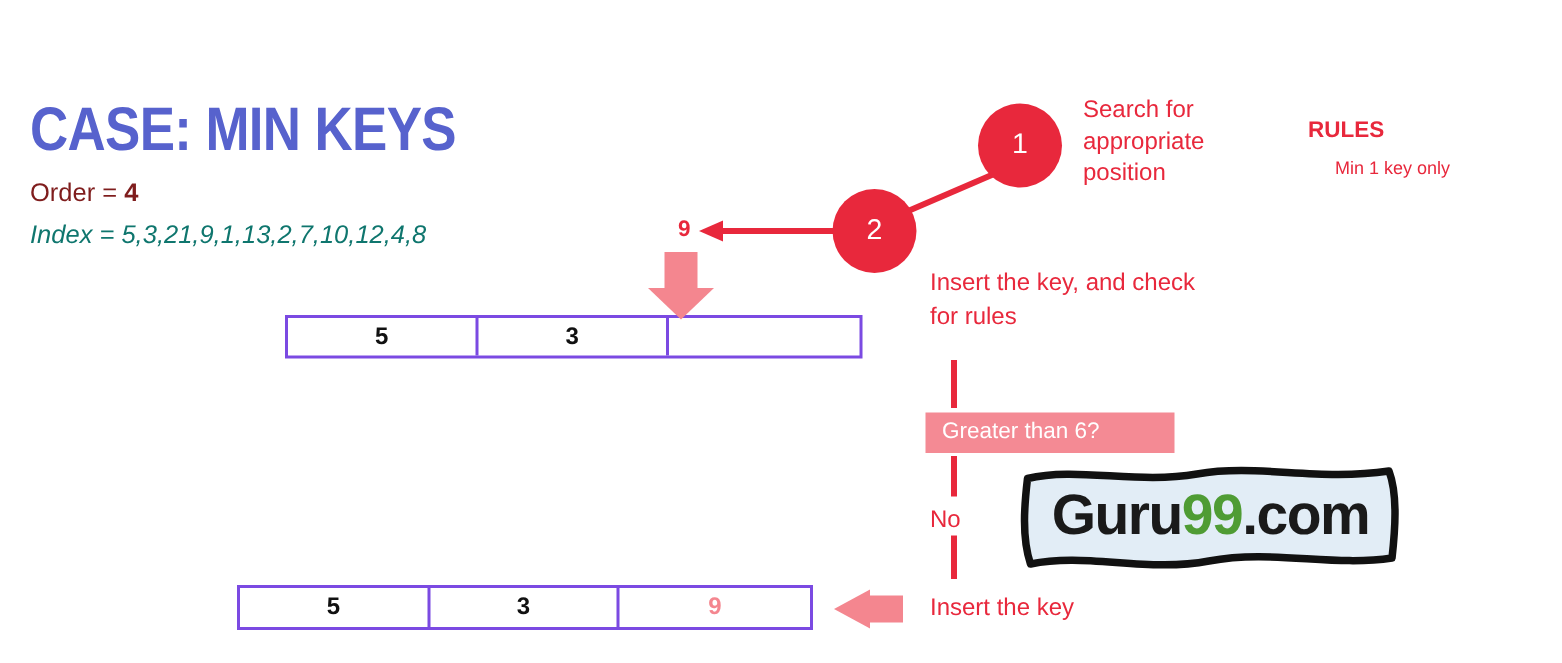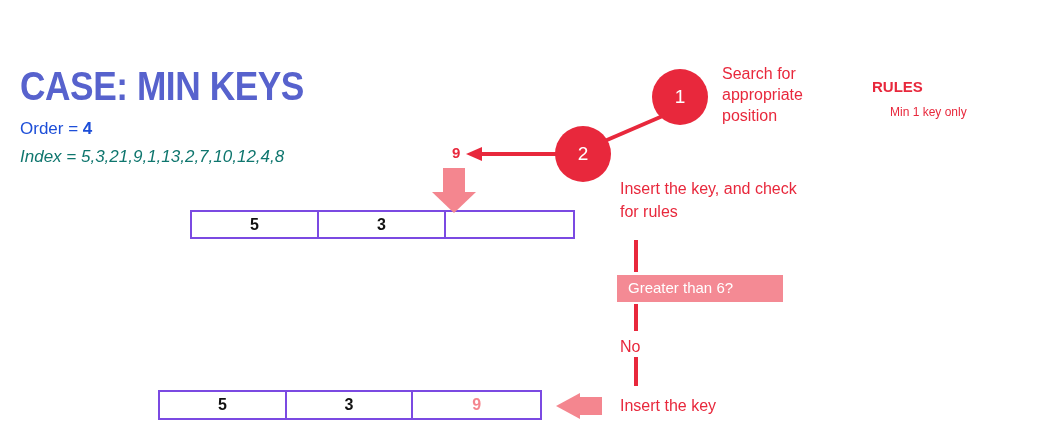--- a/index.html
+++ b/index.html
@@ -29,21 +29,21 @@
     color: #5762cd;
     transform: scaleX(0.86);
     transform-origin: left center;
     white-space: nowrap;
   }
   #order-line {
     position: absolute;
     left: 20px;
     top: 103px;
     font-size: 17px;
-    color: #1d4ed8;
+    color: #7f1d1d;
     white-space: nowrap;
   }
   #order-line b { font-weight: bold; }
   #index-line {
     position: absolute;
     left: 20px;
     top: 131px;
     font-size: 17px;
     color: #0f766e;
     white-space: nowrap;
@@ -274,14 +274,27 @@
     <div class="cell">3</div>
     <div class="cell"></div>
   </div>
 
   <div class="keytable" id="table-bottom">
     <div class="cell">5</div>
     <div class="cell">3</div>
     <div class="cell pink">9</div>
   </div>
 
+  <div id="logo">
+    <svg width="258" height="72" viewBox="0 0 258 72" xmlns="http://www.w3.org/2000/svg">
+      <path d="M7,11 C40,3 80,15 120,8 C160,1 200,13 248,6
+               C254,22 252,46 250,64
+               C210,70 170,58 128,66 C86,74 46,60 9,68
+               C3,50 5,28 7,11 Z" fill="#e2edf6" stroke="#111111" stroke-width="5" stroke-linejoin="round"></path>
+    </svg>
+    <div id="logo-text">
+      <span class="k">Guru</span>
+        <span class="n">99</span>
+        <span class="k">.com</span>
+    </div>
+  </div>
 
 </div>
 
 </body></html>

